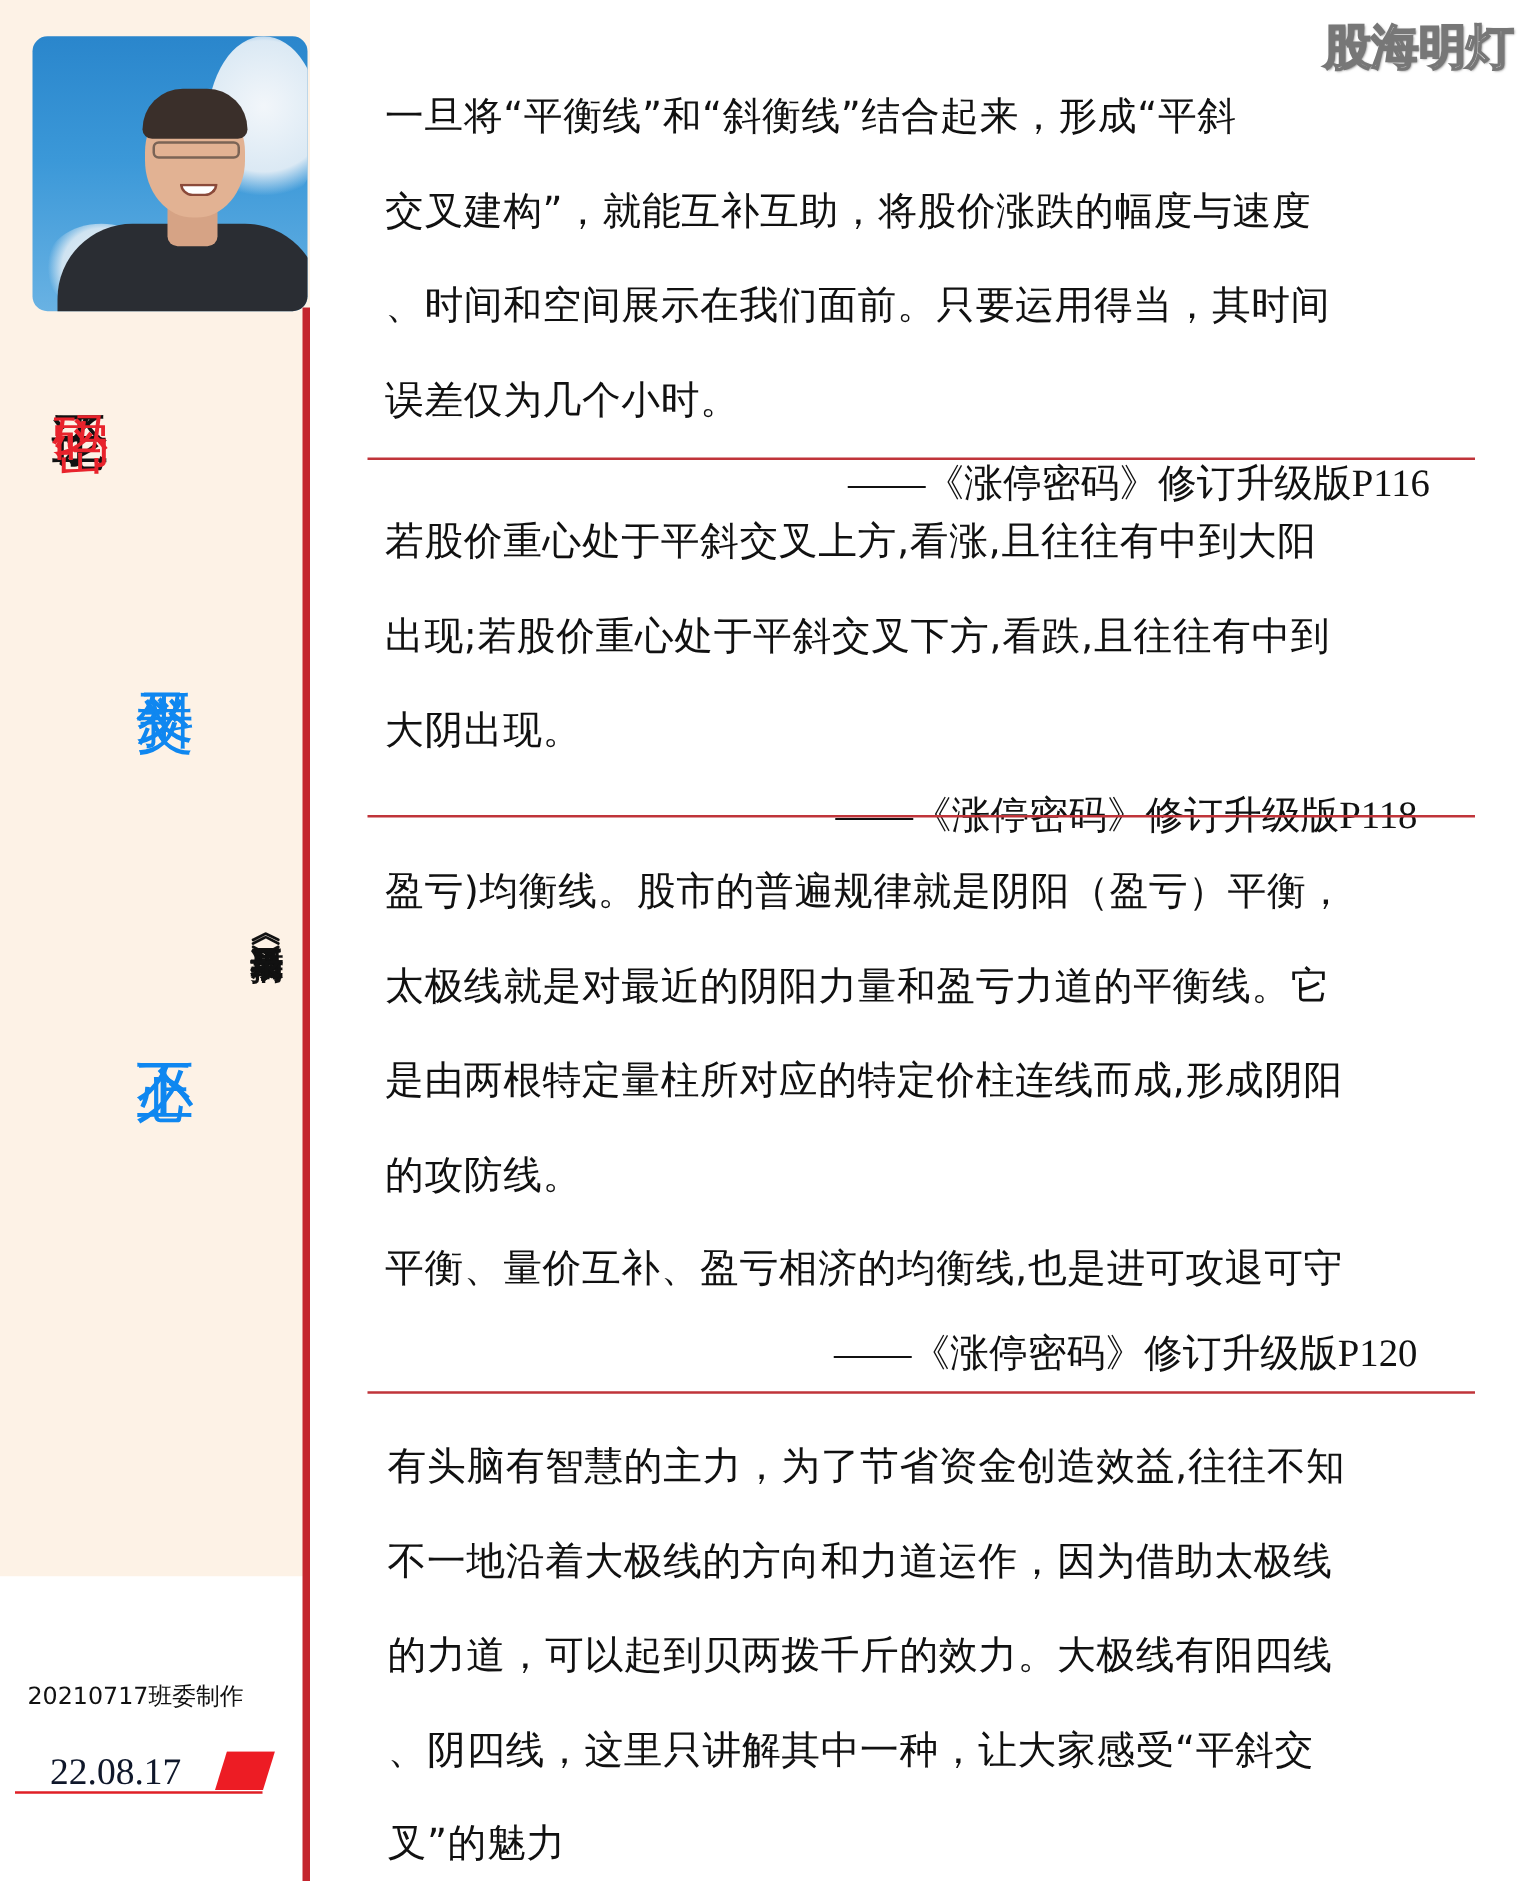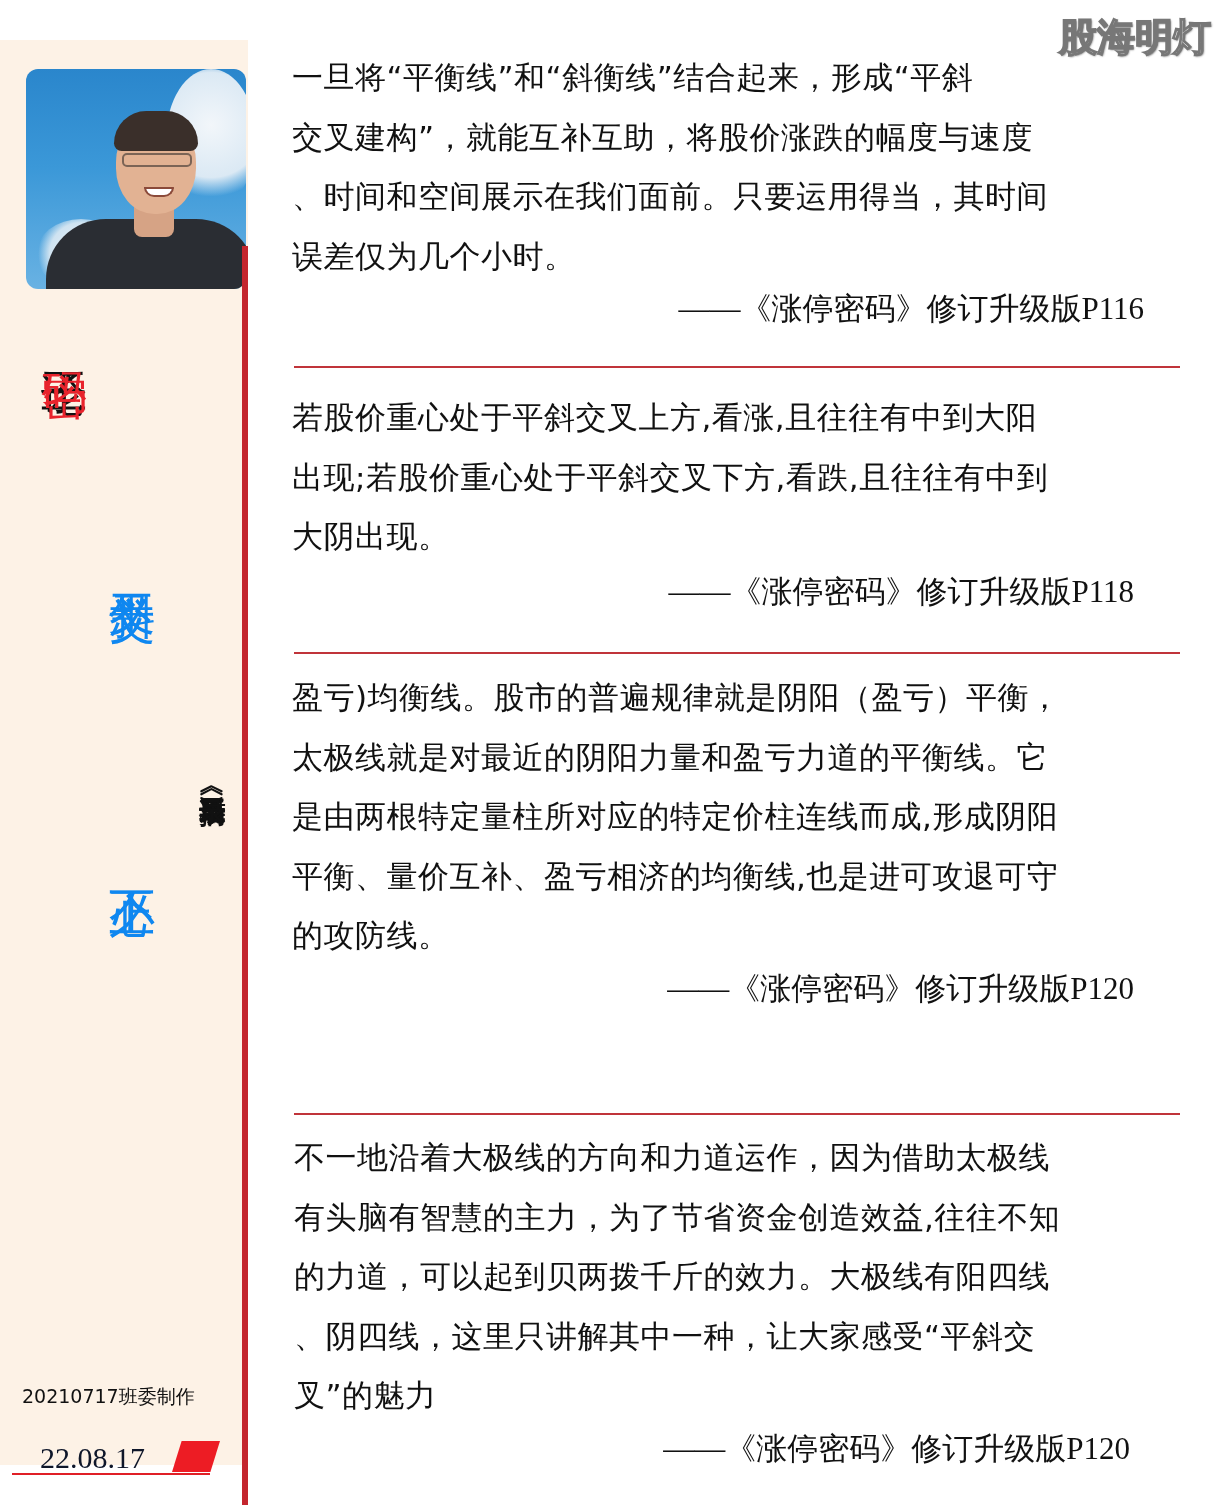--- a/index.html
+++ b/index.html
@@ -1,18 +1,18 @@
 <!DOCTYPE html>
 <html><head>
 <meta charset="utf-8">
 <style>
   html, body { margin:0; padding:0; }
   body { width:1225px; height:1505px; position:relative; background:#ffffff; overflow:hidden;
          font-family:"DejaVu Sans", sans-serif; color:#111; }
-  .sidebar { position:absolute; left:0; top:0; width:248px; height:1425px; background:#fdf2e6;margin-top:40px; }
+  .sidebar { position:absolute; left:0; top:0; width:248px; height:1261px; background:#fdf2e6; }
   .red-rule { position:absolute; left:242px; top:246px; width:6px; height:1259px; background:#c4262e; }
   .photo { position:absolute; left:26px; top:29px; width:220px; height:220px; border-radius:12px; overflow:hidden;
            background:linear-gradient(180deg,#2a86cc 0%,#3b98d8 45%,#69b2e3 100%); }
   .photo .cloud1 { position:absolute; left:140px; top:0; width:90px; height:140px; border-radius:50%;
                    background:radial-gradient(circle at 50% 40%, #f2f6fa 0%, #dbe9f4 55%, rgba(219,233,244,0) 75%); }
   .photo .cloud2 { position:absolute; left:10px; top:150px; width:90px; height:70px; border-radius:50%;
                    background:radial-gradient(circle at 50% 50%, #eef4f9 0%, #cfe3f1 55%, rgba(207,227,241,0) 75%); }
   .photo .body { position:absolute; left:20px; top:150px; width:210px; height:110px; border-radius:60px 60px 0 0; background:#2a2d33; }
   .photo .neck { position:absolute; left:108px; top:128px; width:40px; height:40px; background:#d6a385; border-radius:8px; }
   .photo .head { position:absolute; left:90px; top:50px; width:80px; height:95px; border-radius:45% 45% 48% 48%; background:#e2b293; }
@@ -33,21 +33,21 @@
   .maker { position:absolute; left:22px; top:1344px; font-size:19px; color:#111; }
   .date { position:absolute; left:40px; top:1401px; font-family:"Liberation Serif", serif; font-size:30px; color:#0f172a; }
   .date-line { position:absolute; left:12px; top:1433px; width:198px; height:2px; background:#e01f26; }
   .date-flag { position:absolute; left:172px; top:1401px; width:48px; height:31px; background:#ed1c24;
                clip-path:polygon(20% 0,100% 0,80% 100%,0 100%); }
 
   .watermark { position:absolute; right:14px; top:12px; font-size:38px; font-weight:bold; color:#fff;
                -webkit-text-stroke:1.5px #777; text-shadow:1px 1px 2px #666; letter-spacing:0; }
 
   .main { position:absolute; left:292px; top:46px; width:890px; }
-  .section p { margin:0; font-size:31px; line-height:59.5px; color:#111; letter-spacing:0.5px; }
+  .section p { margin:16px; font-size:31px; line-height:59.5px; color:#111; letter-spacing:0.5px; }
   .cite { font-family:Liberation Serif, serif; font-size:31px; color:#111; text-align:right; }
   .divider { position:absolute; left:294px; width:886px; height:1.5px; background:#c0343a; }
 </style>
 </head>
 <body>
 
 <div class="sidebar">
   <div class="photo">
     <div class="cloud1"></div>
     <div class="cloud2"></div>
@@ -95,29 +95,29 @@
   </div>
   <div class="cite" style="margin-top:4px; padding-right:48px;">——《涨停密码》修订升级版P118</div>
 </div>
 <div class="divider" style="top:652px;"></div>
 
 <div class="main" style="top:668px;">
   <div class="section">
     <p>盈亏)均衡线。股市的普遍规律就是阴阳（盈亏）平衡，</p>
     <p>太极线就是对最近的阴阳力量和盈亏力道的平衡线。它</p>
     <p>是由两根特定量柱所对应的特定价柱连线而成,形成阴阳</p>
+    <p>的攻防线。</p>
     <p>平衡、量价互补、盈亏相济的均衡线,也是进可攻退可守</p>
-    <p>的攻防线。</p>
   </div>
   <div class="cite" style="margin-top:2px; padding-right:48px;">——《涨停密码》修订升级版P120</div>
 </div>
 <div class="divider" style="top:1113px;"></div>
 
 <div class="main" style="top:1128px; left:294px;">
   <div class="section">
+    <p>有头脑有智慧的主力，为了节省资金创造效益,往往不知</p>
     <p>不一地沿着大极线的方向和力道运作，因为借助太极线</p>
-    <p>有头脑有智慧的主力，为了节省资金创造效益,往往不知</p>
     <p>的力道，可以起到贝两拨千斤的效力。大极线有阳四线</p>
     <p>、阴四线，这里只讲解其中一种，让大家感受“平斜交</p>
     <p>叉”的魅力</p>
   </div>
   <div class="cite" style="margin-top:2px; padding-right:54px;">——《涨停密码》修订升级版P120</div>
 </div>
 
 </body></html>

